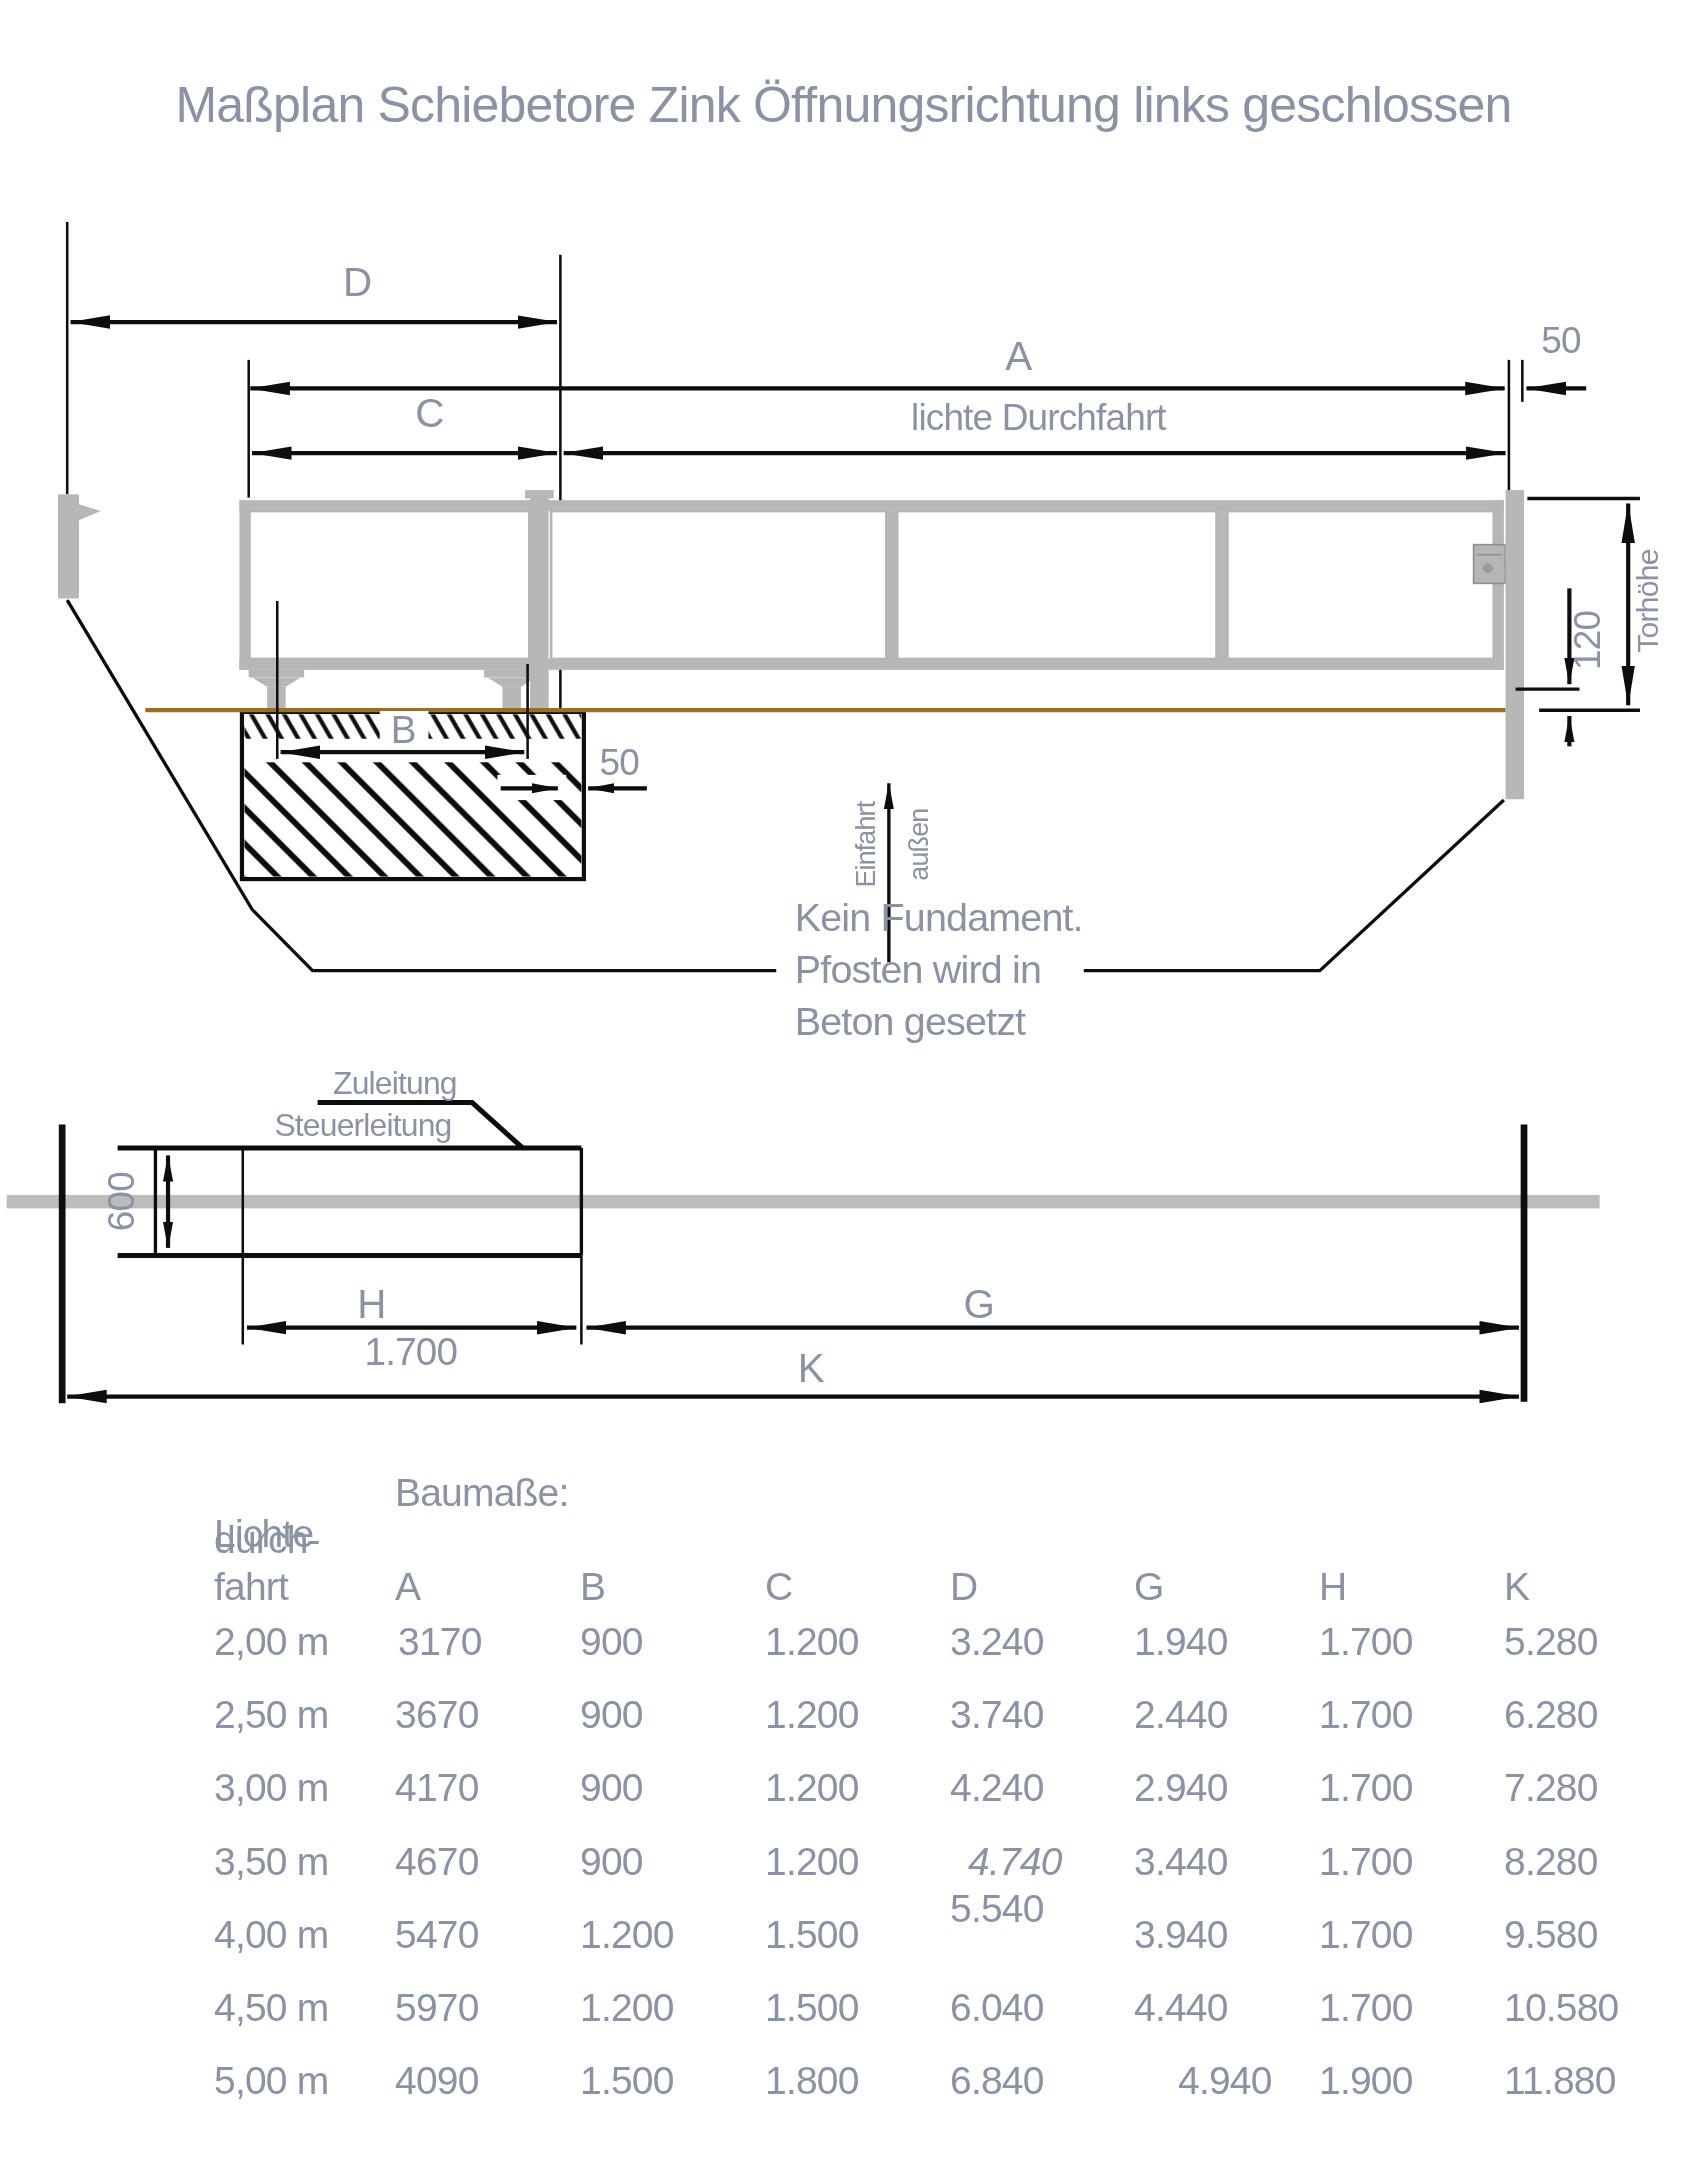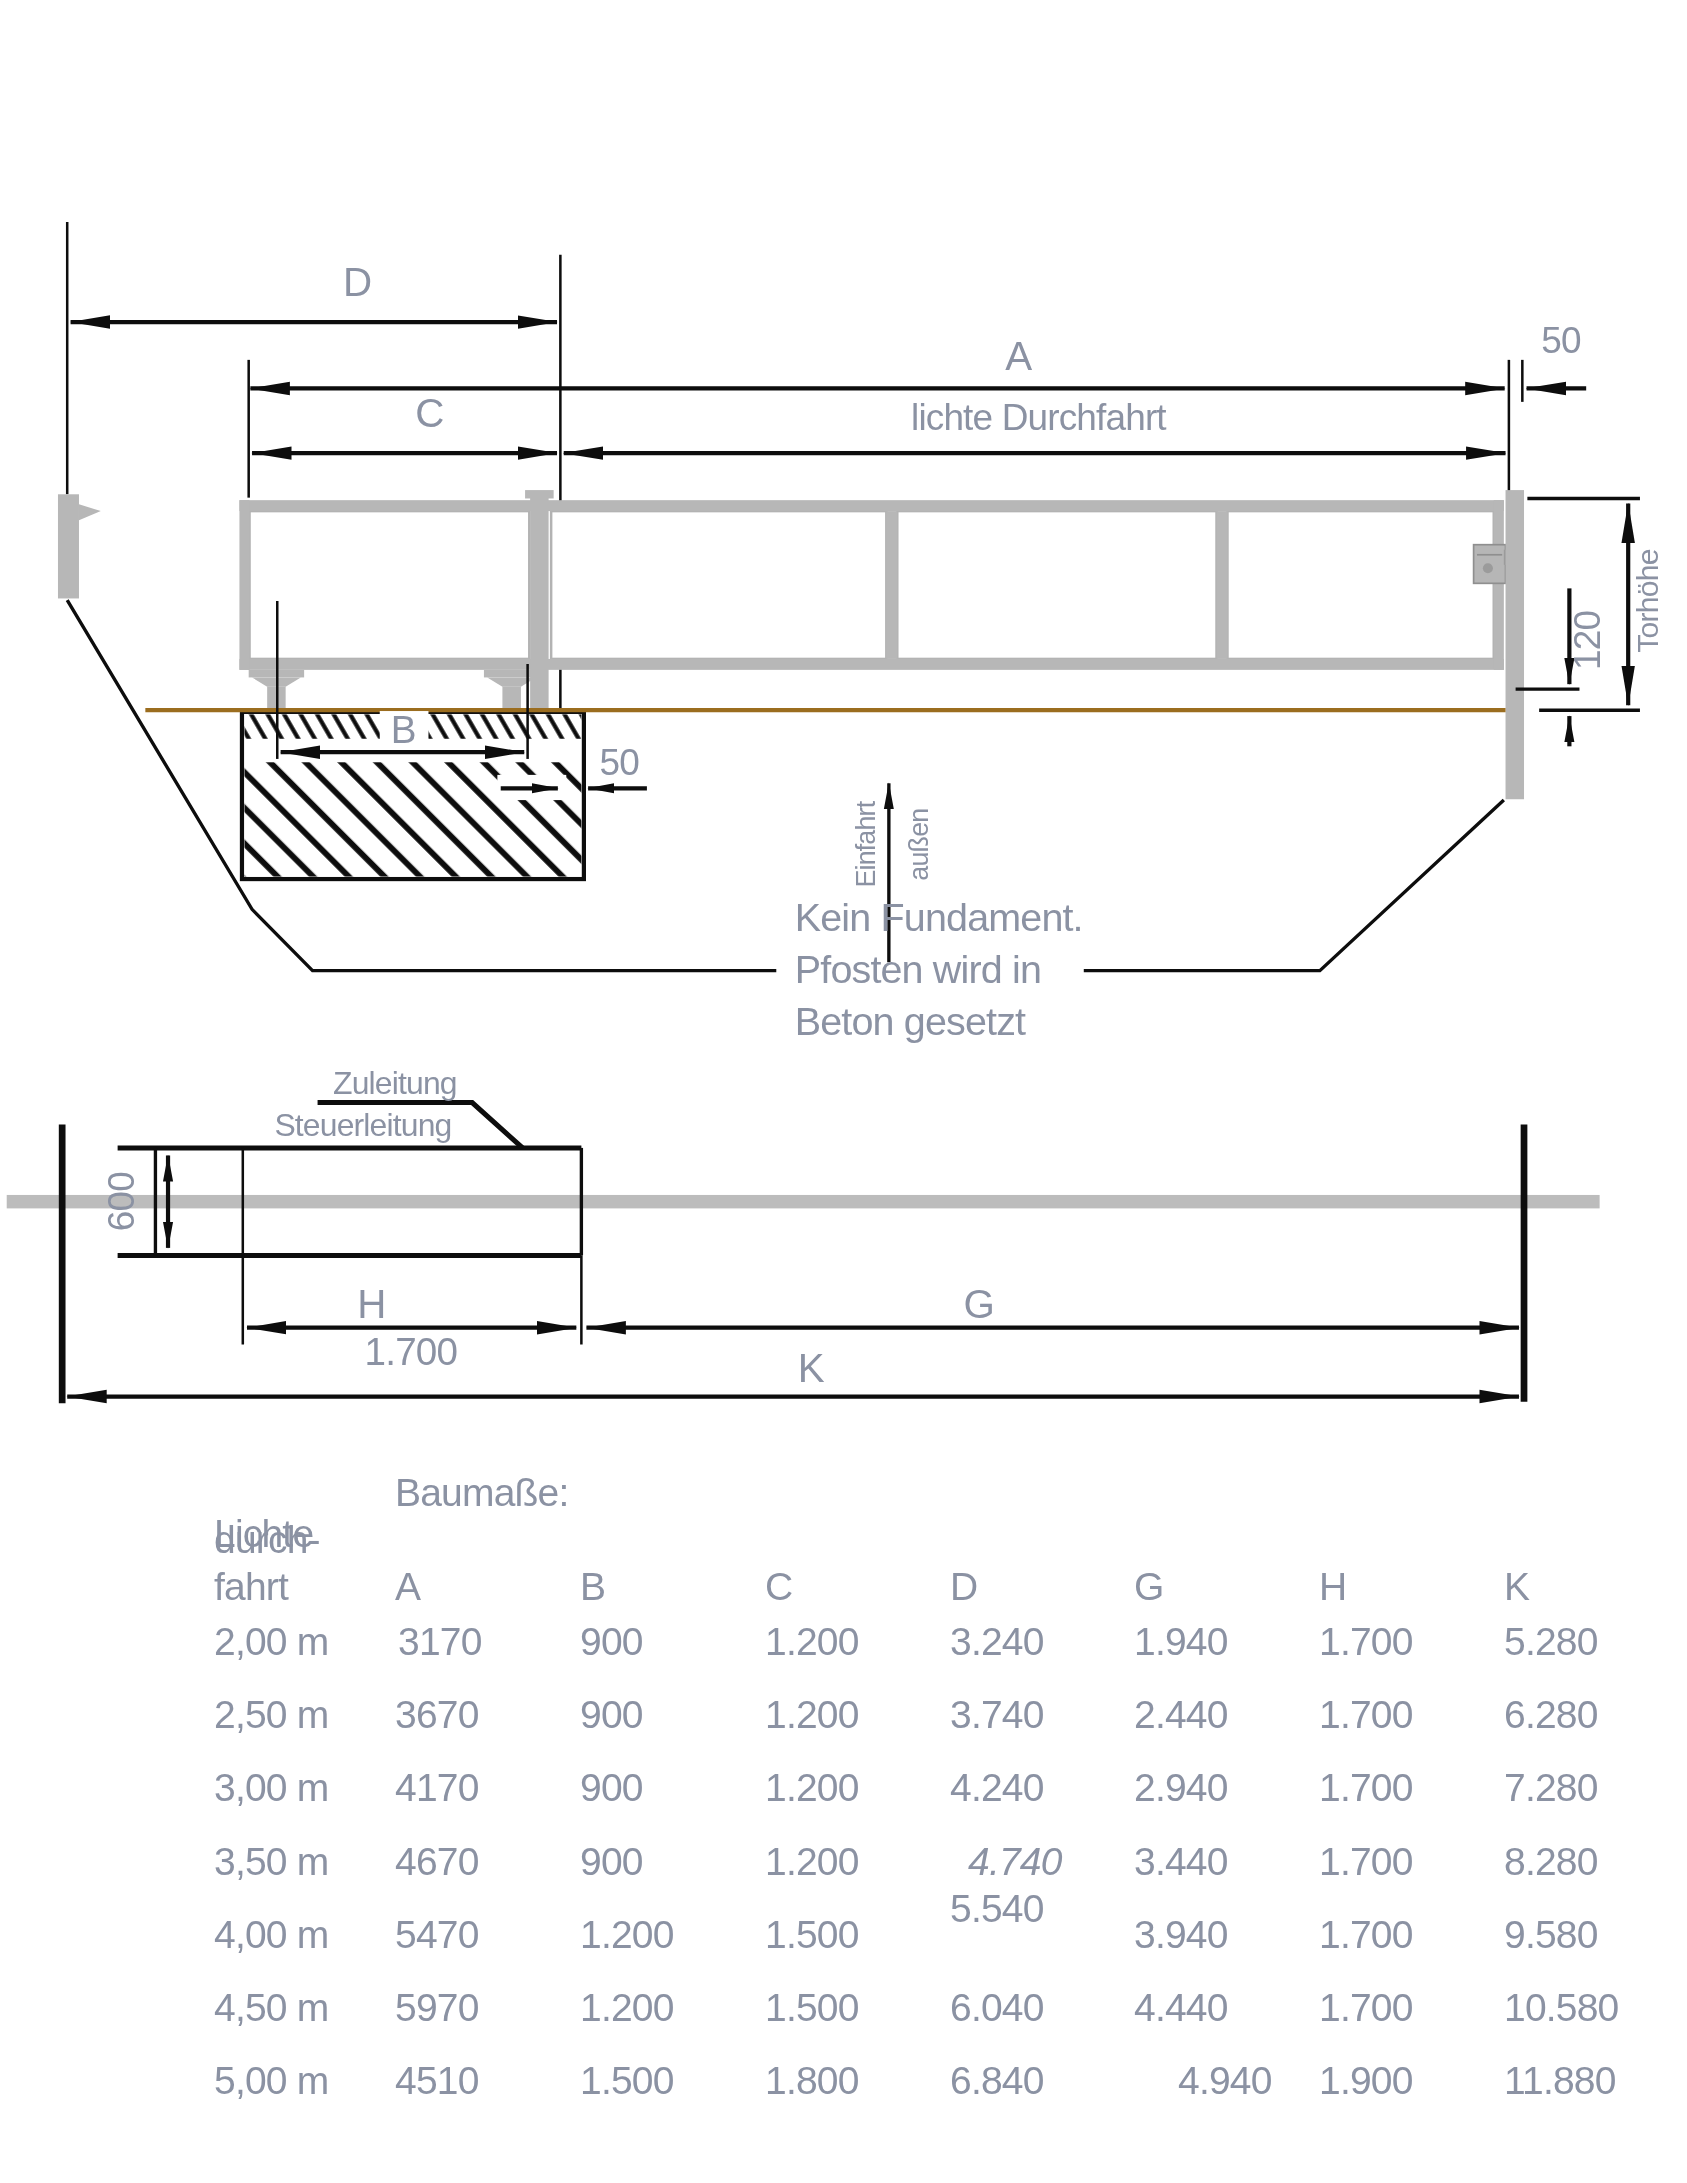--- a/index.html
+++ b/index.html
@@ -18,20 +18,21 @@
   svg .panel{fill:#ffffff;stroke:#b3b3b3;stroke-width:3;}
   
   .tbl{position:absolute;left:0;top:0;width:1687px;height:2183px;pointer-events:none;}
   .tbl .cell{position:absolute;font-size:39px;color:#8b92a3;letter-spacing:-0.8px;white-space:nowrap;}
 </style>
 </head>
 <body>
 
 <div class="page">
 
+  <div class="title">Maßplan Schiebetore Zink Öffnungsrichtung links geschlossen</div>
 
   <svg width="1687" height="1454" viewBox="0 0 2008 1730" style="position:absolute;left:0;top:0;">
     <defs>
       <marker id="ah" viewBox="0 0 48 20" refX="47" refY="10" markerWidth="48" markerHeight="20" markerUnits="userSpaceOnUse" orient="auto-start-reverse">
         <path d="M48,10 L0,2 L0,18 Z" fill="#0d0d0d"></path>
       </marker>
       <marker id="ahs" viewBox="0 0 32 14" refX="31" refY="7" markerWidth="32" markerHeight="14" markerUnits="userSpaceOnUse" orient="auto-start-reverse">
         <path d="M32,7 L0,1 L0,13 Z" fill="#0d0d0d"></path>
       </marker>
       <pattern id="hFine" width="17" height="17" patternUnits="userSpaceOnUse" patternTransform="rotate(-30)">
@@ -250,21 +251,21 @@
           <div class="cell" style="left: 395px; top: 1986px;">5970</div>
           <div class="cell" style="left: 580px; top: 1986px;">1.200</div>
           <div class="cell" style="left: 765px; top: 1986px;">1.500</div>
           <div class="cell" style="left: 950px; top: 1986px;">6.040</div>
           <div class="cell" style="left: 1134px; top: 1986px;">4.440</div>
           <div class="cell" style="left: 1319px; top: 1986px;">1.700</div>
           <div class="cell" style="left: 1504px; top: 1986px;">10.580</div>
         </div>
         <div>
           <div class="cell" style="left: 214px; top: 2059px;">5,00 m</div>
-          <div class="cell" style="left: 395px; top: 2059px;">4510</div>
+          <div class="cell" style="left: 395px; top: 2059px;">4090</div>
           <div class="cell" style="left: 580px; top: 2059px;">1.500</div>
           <div class="cell" style="left: 765px; top: 2059px;">1.800</div>
           <div class="cell" style="left: 950px; top: 2059px;">6.840</div>
           <div class="cell" style="left: 1134px; top: 2059px; margin-left: 44px;">4.940</div>
           <div class="cell" style="left: 1319px; top: 2059px;">1.900</div>
           <div class="cell" style="left: 1504px; top: 2059px;">11.880</div>
         </div>
       </div>
   </div>
 

